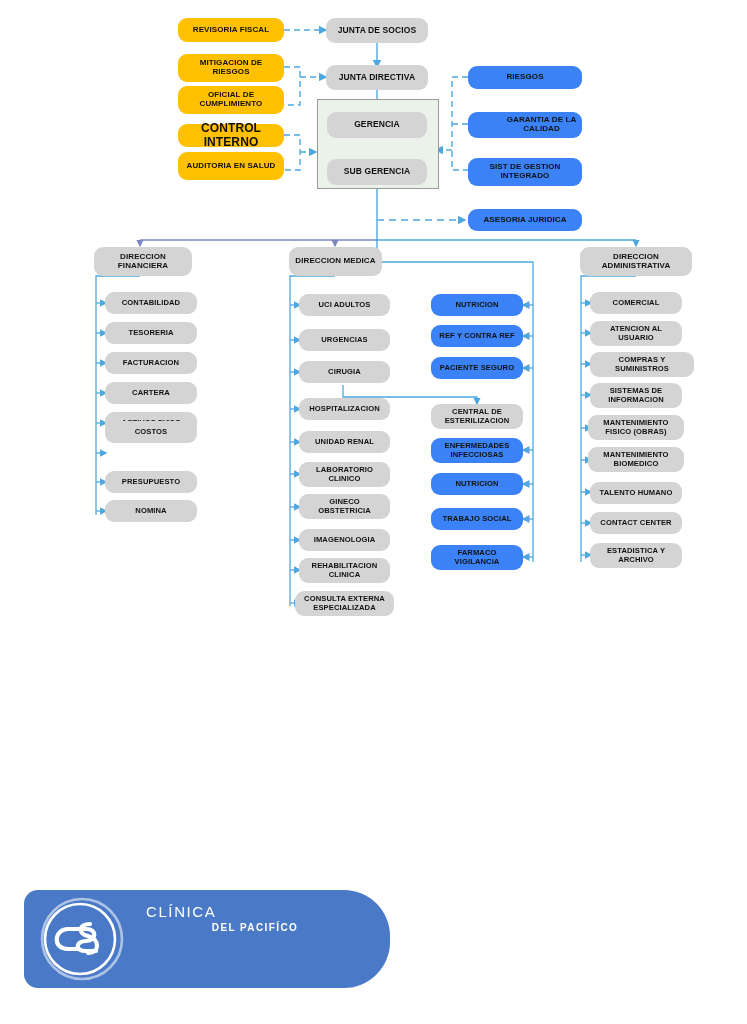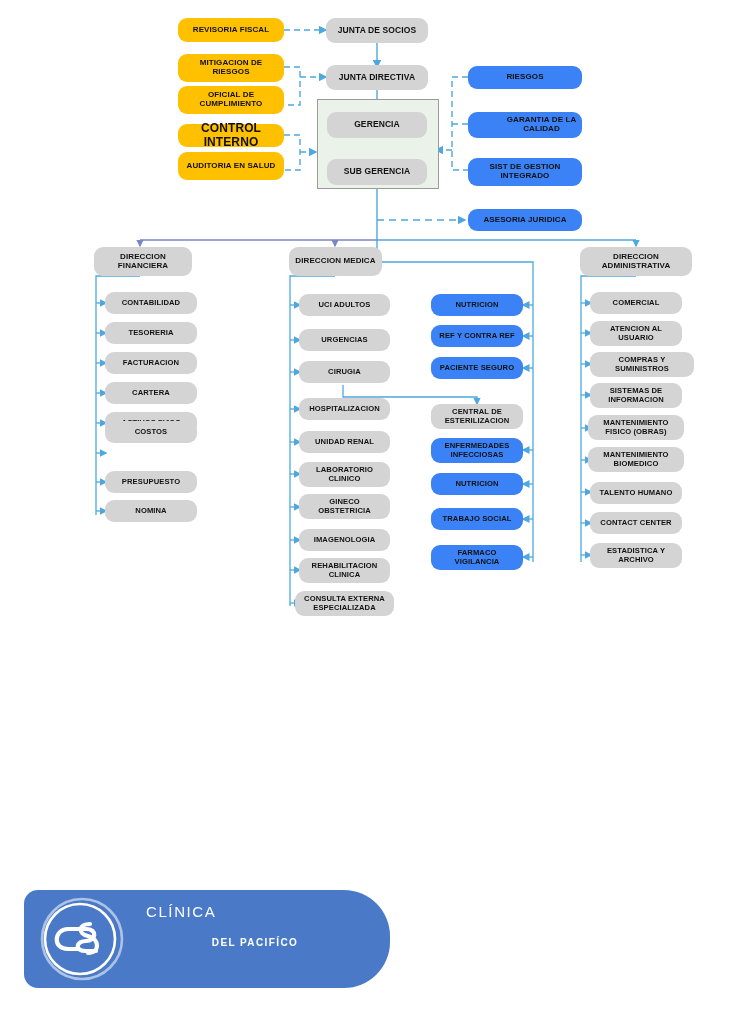--- a/index.html
+++ b/index.html
@@ -50,21 +50,21 @@
     position:absolute;left:122px;top:14px;width:230px;color:#ffffff;
   }
   #logo .t-clinica{
     font-size:15px;letter-spacing:1.6px;font-weight:400;line-height:1;
   }
   #logo .t-santa{
     font-size:31px;letter-spacing:.4px;font-weight:400;line-height:1.06;margin-top:1px;
   }
   #logo .t-pac{
     font-size:10px;letter-spacing:1.4px;font-weight:bold;text-align:center;
-    margin-top:18px;width:218px;
+    margin-top:3px;width:218px;
   }
 </style>
 </head>
 <body>
 
 <div id="canvas">
 
   <svg id="wires" viewBox="0 0 747 1024">
     <defs>
       <marker id="ah" markerWidth="6" markerHeight="6" refX="5" refY="3" orient="auto">

